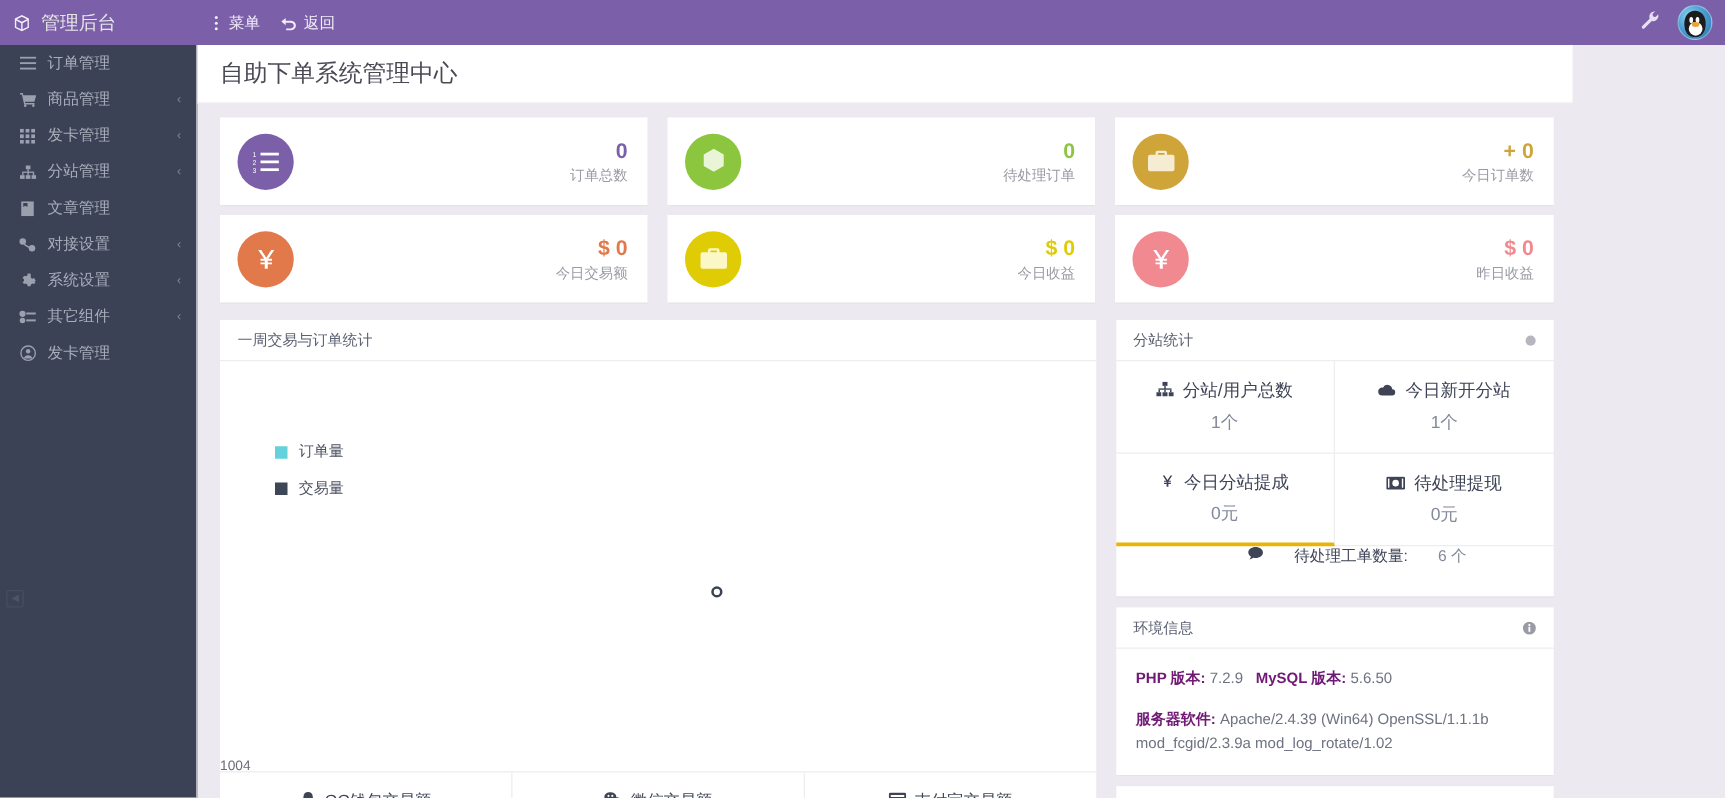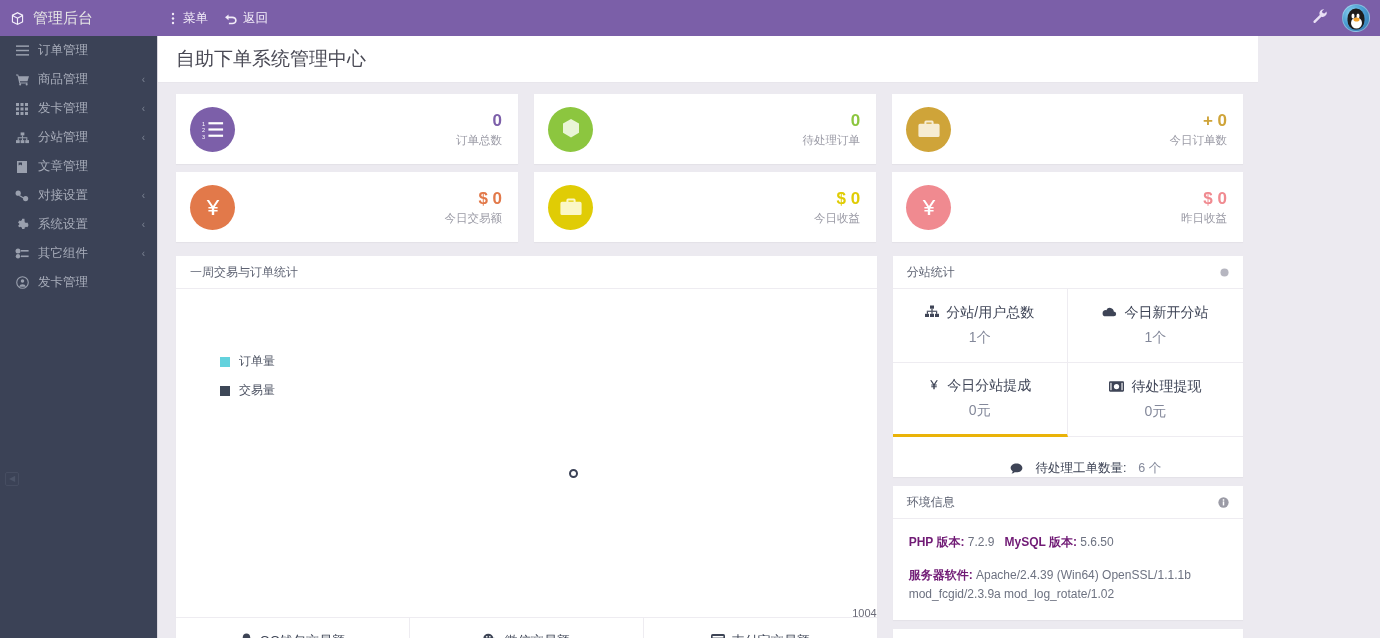--- a/index.html
+++ b/index.html
@@ -161,21 +161,21 @@
   .legend-row { display: flex; align-items: center; margin-bottom: 12px; }
   .legend-sw { width: 10px; height: 10px; margin-right: 9px; }
   .legend-lbl { font-size: 12px; color: #4c5262; }
   .chart-point {
     position: absolute; left: 393px; top: 180px;
     width: 9px; height: 9px; border-radius: 50%;
     border: 2px solid #3b4256; background: #fff;
   }
   .chart-xlabel {
     position: absolute; left: 0; right: 0; top: 318px;
-    text-align: right; font-size: 11px; color: #6b6b78;
+    text-align: left; font-size: 11px; color: #6b6b78;
   }
   .chart-tabs { display: flex; border-top: 1px solid #eeecf1; height: 47px; }
   .chart-tab {
     flex: 1 1 0; display: flex; align-items: center; justify-content: center;
     gap: 7px; font-size: 13px; color: #3d4455;
     border-right: 1px solid #eeecf1; cursor: pointer;
   }
   .chart-tab:last-child { border-right: none; }
 
   
@@ -186,22 +186,22 @@
     align-items: center; justify-content: center;
     border-bottom: 1px solid #eeecf1;
   }
   .sub-cell.left { border-right: 1px solid #eeecf1; }
   .sub-cell-top {
     display: flex; align-items: center; gap: 7px;
     font-size: 14px; color: #3e4456;
   }
   .sub-cell-val { font-size: 14px; color: #83889a; margin-top: 7px; }
   .sub-foot {
-    height: 40px; display: flex; align-items: flex-end; justify-content: center;
-    gap: 12px; font-size: 12.5px; color: #3e4456; padding-left: 36px;
+    height: 40px; display: flex; align-items: flex-start; justify-content: center;
+    gap: 24px; font-size: 12.5px; color: #3e4456; padding-left: 36px;
   }
   .sub-foot .v { color: #83889a; }
 
   
   .env-body { padding: 14px 16px 16px 16px; }
   .env-line { font-size: 12px; color: #6d7281; line-height: 19px; margin-bottom: 14px; }
   .env-line:last-child { margin-bottom: 0; }
   .env-k { font-weight: bold; color: #701a75; }
 
   .panel-gap { height: 9px; }

